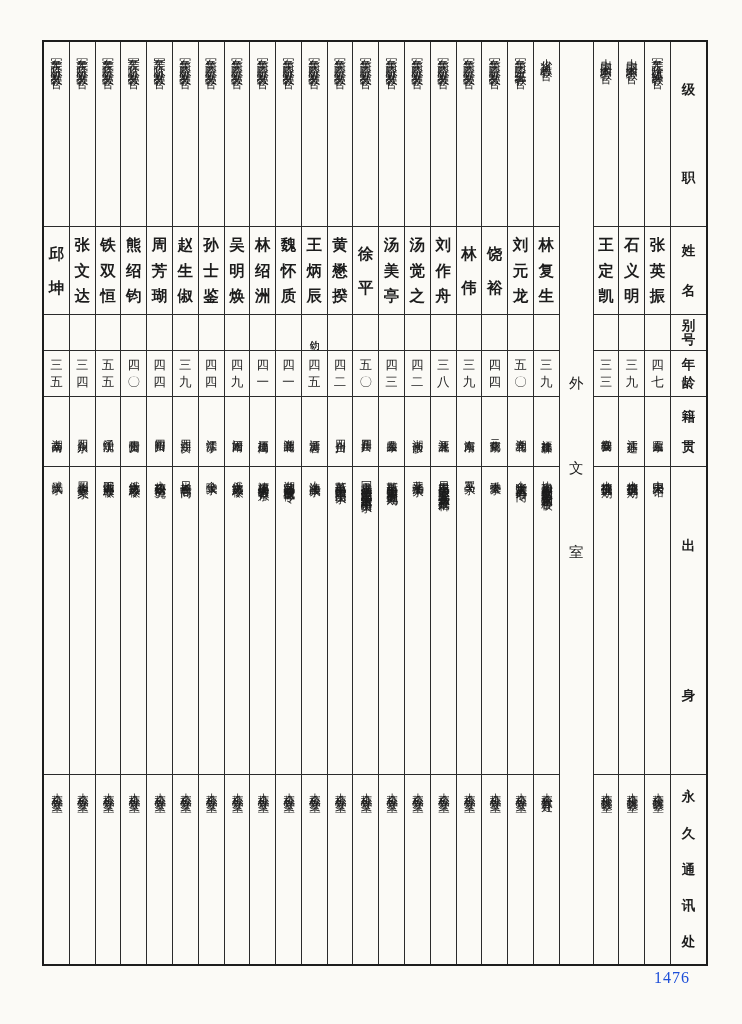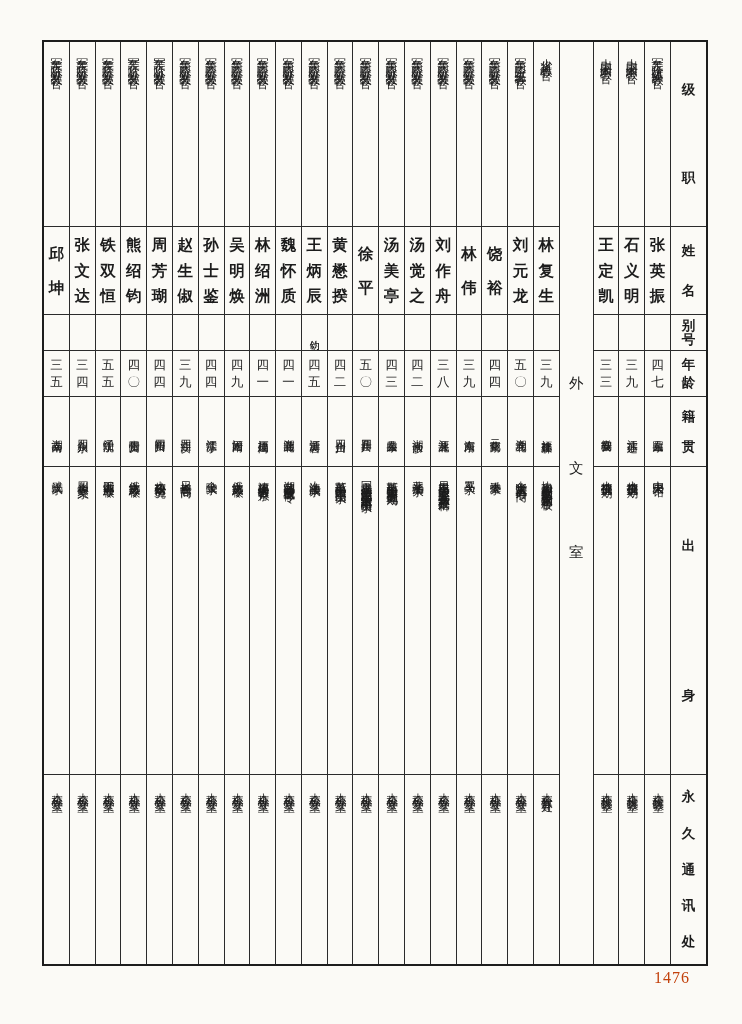--- a/index.html
+++ b/index.html
@@ -37,21 +37,21 @@
   .origin .vtext { font-size:11.5px; letter-spacing:1px; }
   .contact .vtext { font-size:11.5px; letter-spacing:2px; }
   .ch { display:block; line-height:1; }
   .name-ch { font-weight:700; font-size:15.5px; }
   .age-ch { font-size:12.5px; }
   .alias .vtext { font-size:10px; letter-spacing:1px; }
   .hdr .ch { font-weight:700; font-size:13.5px; }
   .divider-ch { font-size:14.5px; letter-spacing:0; }
   .page-number {
     position:absolute; top:969px; right:52px;
-    font-size:16px; letter-spacing:1px; color:#c2410c;
+    font-size:16px; letter-spacing:1px; color:#1d4ed8;
     font-family:"Liberation Serif","DejaVu Serif",serif;
   }
 </style>
 </head>
 <body>
 
 <div class="table" id="roster-table">
     <div class="col header-col">
       <div class="cell hdr rank">
         <span class="ch">级</span>

